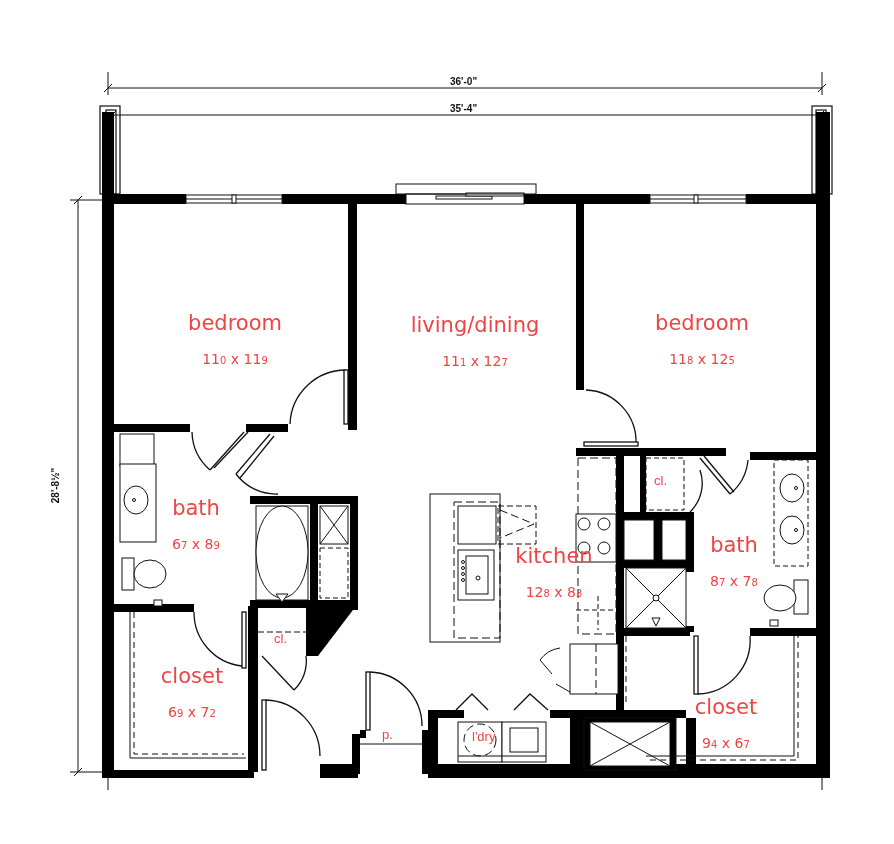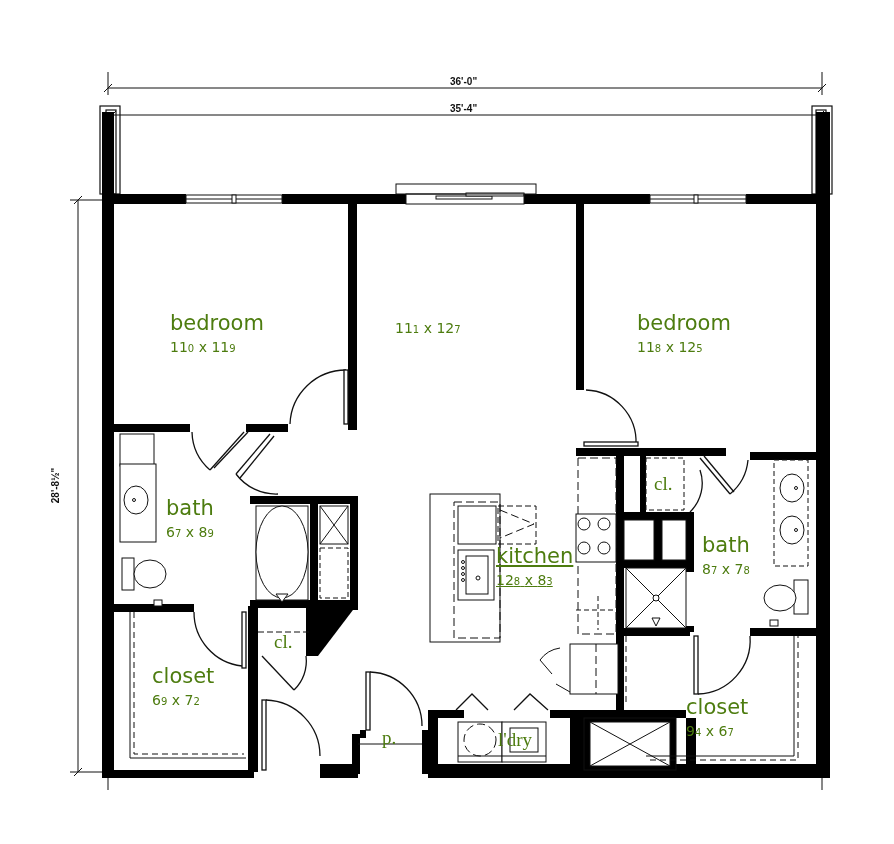--- a/index.html
+++ b/index.html
@@ -1,22 +1,22 @@
 <!DOCTYPE html>
 <html><head>
 <meta charset="utf-8">
 <style>
   html, body { margin: 0; padding: 0; background: #ffffff; }
   body { width: 894px; height: 844px; position: relative; overflow: hidden; font-family: "DejaVu Sans", sans-serif; }
   #plan { position: absolute; left: 0; top: 0; width: 894px; height: 844px; }
-  .label { position: absolute; color: #4d7c0f; line-height: 1; white-space: nowrap; }
+  .label { position: absolute; text-align: center; color: #ef4444; line-height: 1; white-space: nowrap; }
   .room-name { font-family: "DejaVu Sans", sans-serif; font-size: 21px; }
-  .room-dim { font-family: "DejaVu Sans", sans-serif; font-size: 14px; margin-top: 6px; }
+  .room-dim { font-family: "DejaVu Sans", sans-serif; font-size: 14px; margin-top: 18px; }
   .room-dim sub { font-size: 10px; vertical-align: baseline; }
-  .small-name { font-family: Liberation Serif, serif; font-size: 19px; }
+  .small-name { font-family: Liberation Sans, sans-serif; font-size: 13px; }
   .dim-text { position: absolute; font-family: "Liberation Sans", sans-serif; font-size: 10px; font-weight: bold; color: #111; }
 </style>
 </head>
 <body>
 
 <svg id="plan" viewBox="0 0 894 844" xmlns="http://www.w3.org/2000/svg">
 
   <g stroke="#111" stroke-width="1" fill="none">
     <line x1="108" y1="88" x2="822" y2="88"></line>
     <line x1="108" y1="72" x2="108" y2="95"></line>
@@ -250,34 +250,35 @@
 <div class="dim-text" style="left:450px; top:76px;">36'-0"</div>
 <div class="dim-text" style="left:450px; top:103px;">35'-4"</div>
 <div class="dim-text" style="left:38px; top:480px; transform:rotate(-90deg); transform-origin:center;">28'-8½"</div>
 
 <div class="label" style="left:170px; top:313px; width:130px;">
   <div class="room-name">bedroom</div>
   <div class="room-dim"><span>11</span><sub>0</sub> <span>x</span> <span>11</span><sub>9</sub></div>
 </div>
 
 <div class="label" style="left:395px; top:315px; width:160px;">
+  <div class="room-name">living/dining</div>
   <div class="room-dim"><span>11</span><sub>1</sub> <span>x</span> <span>12</span><sub>7</sub></div>
 </div>
 
 <div class="label" style="left:637px; top:313px; width:130px;">
   <div class="room-name">bedroom</div>
   <div class="room-dim"><span>11</span><sub>8</sub> <span>x</span> <span>12</span><sub>5</sub></div>
 </div>
 
 <div class="label" style="left:166px; top:498px; width:60px;">
   <div class="room-name">bath</div>
   <div class="room-dim"><span>6</span><sub>7</sub> <span>x</span> <span>8</span><sub>9</sub></div>
 </div>
 
-<div class="label" style="left:496px; top:546px; width:84px;text-decoration:underline;">
+<div class="label" style="left:512px; top:546px; width:84px;">
   <div class="room-name">kitchen</div>
   <div class="room-dim"><span>12</span><sub>8</sub> <span>x</span> <span>8</span><sub>3</sub></div>
 </div>
 
 <div class="label" style="left:702px; top:535px; width:64px;">
   <div class="room-name">bath</div>
   <div class="room-dim"><span>8</span><sub>7</sub> <span>x</span> <span>7</span><sub>8</sub></div>
 </div>
 
 <div class="label" style="left:152px; top:666px; width:80px;">
@@ -286,13 +287,13 @@
 </div>
 
 <div class="label" style="left:686px; top:697px; width:80px;">
   <div class="room-name">closet</div>
   <div class="room-dim"><span>9</span><sub>4</sub> <span>x</span> <span>6</span><sub>7</sub></div>
 </div>
 
 <div class="label small-name" style="left:274px; top:632px;">cl.</div>
 <div class="label small-name" style="left:654px; top:474px;">cl.</div>
 <div class="label small-name" style="left:382px; top:728px;">p.</div>
-<div class="label small-name" style="left:498px; top:730px;">l'dry</div>
+<div class="label small-name" style="left:472px; top:730px;">l'dry</div>
 
 </body></html>

